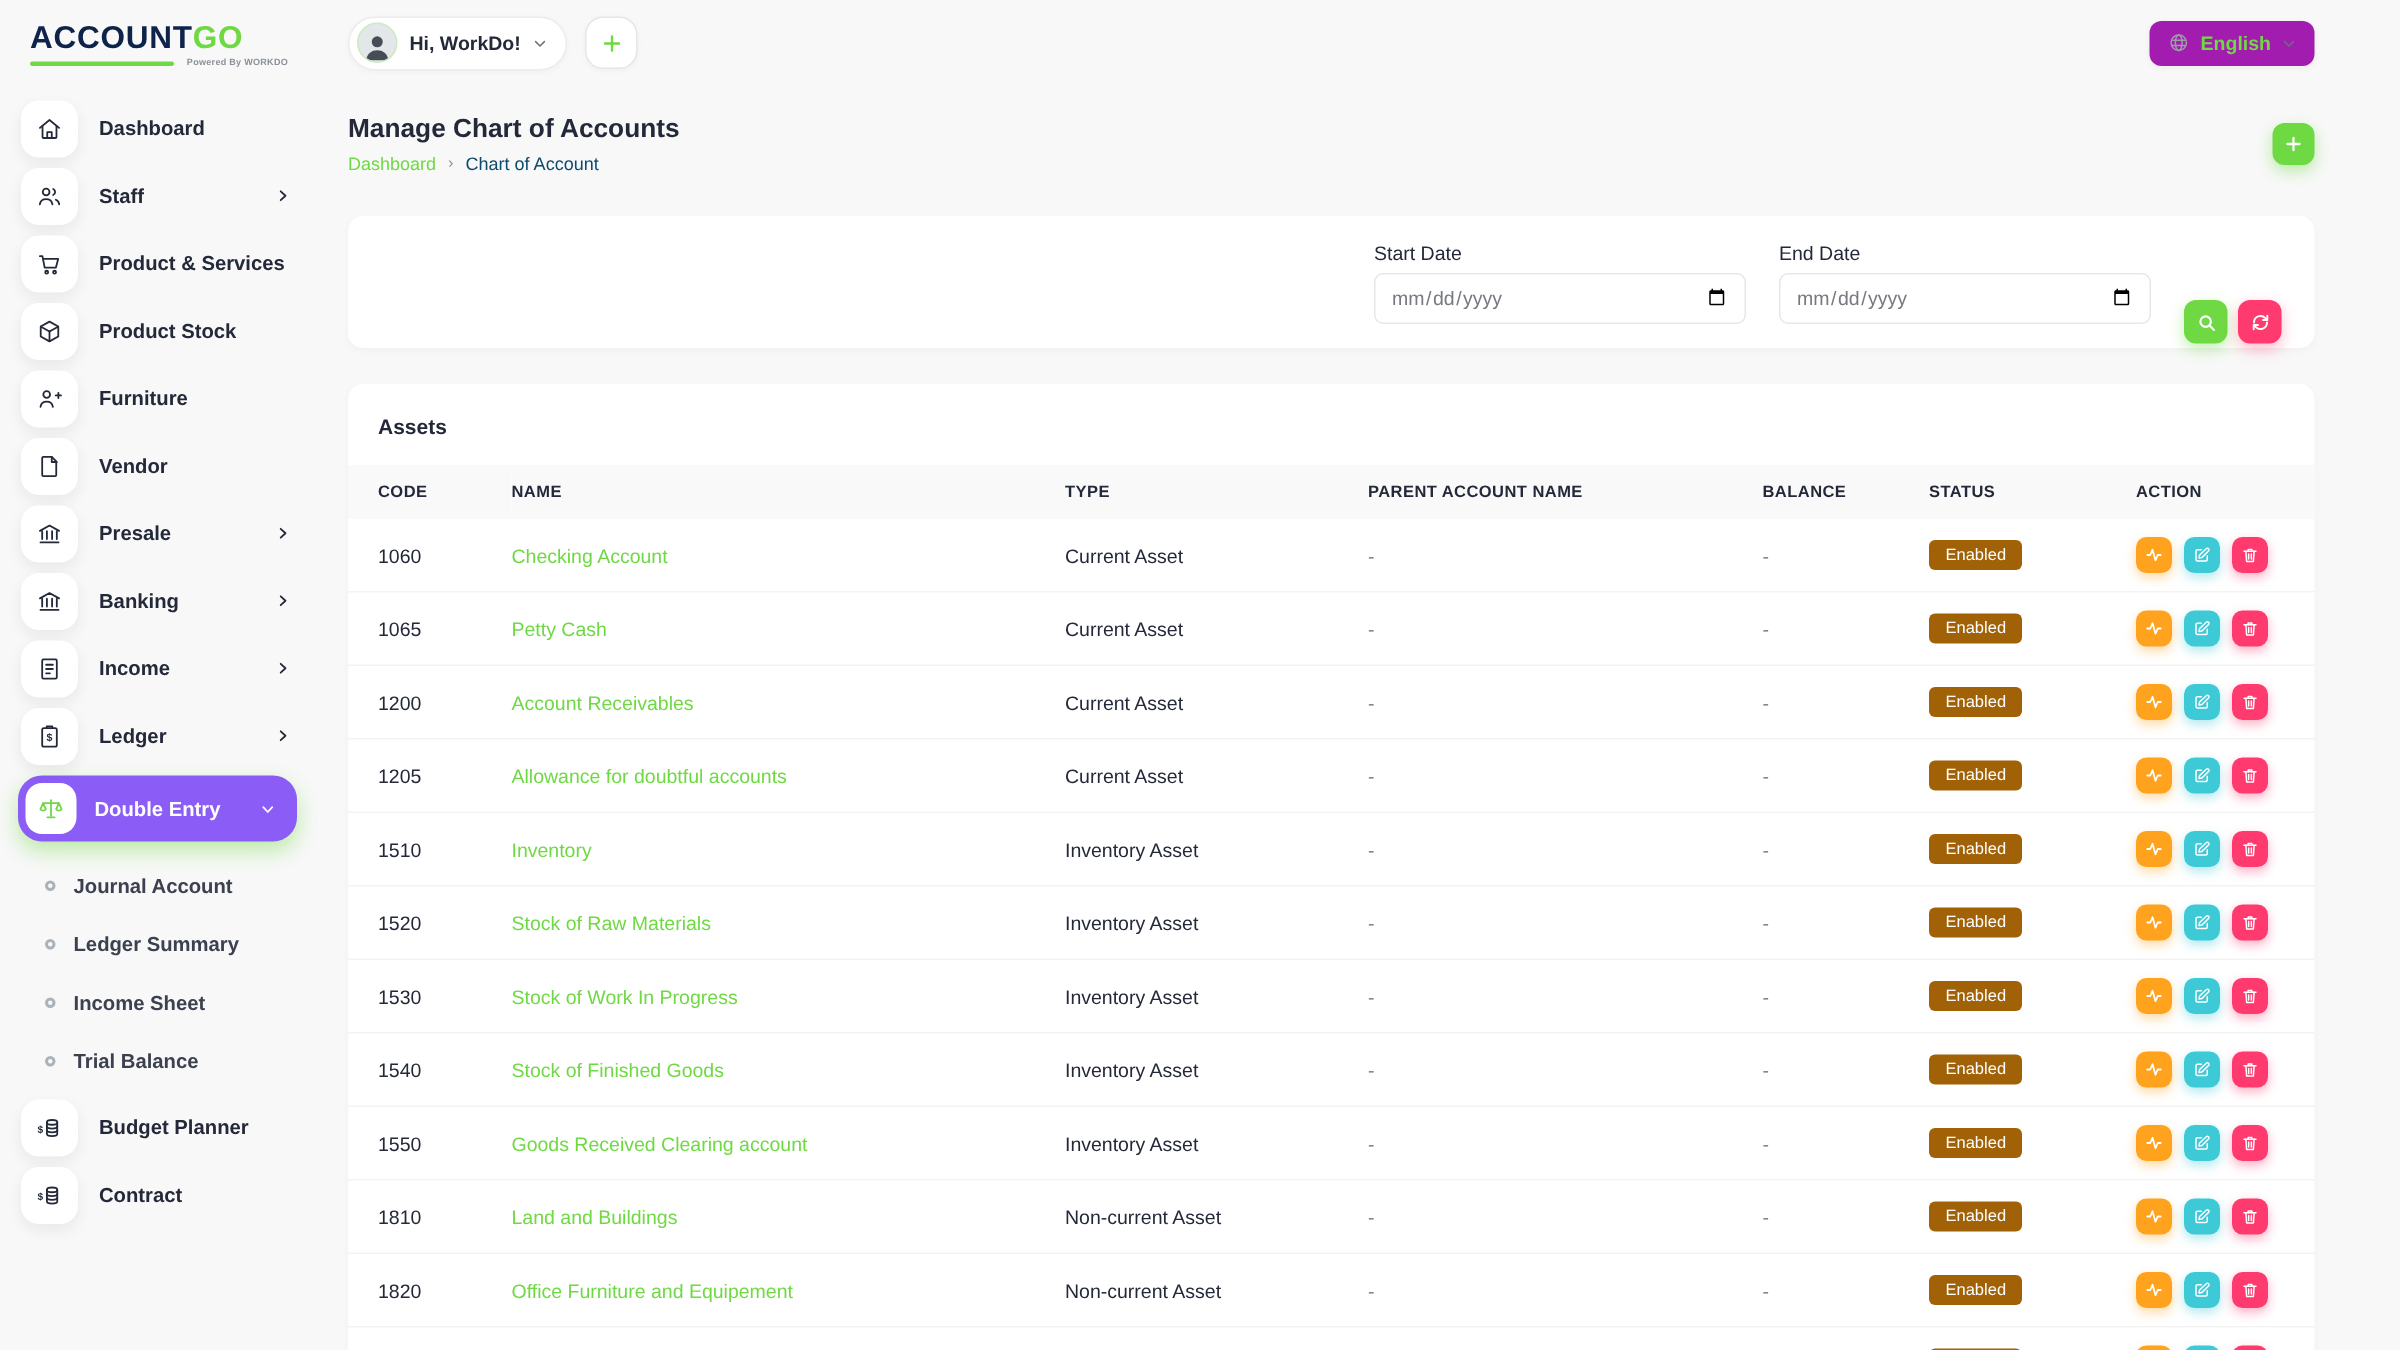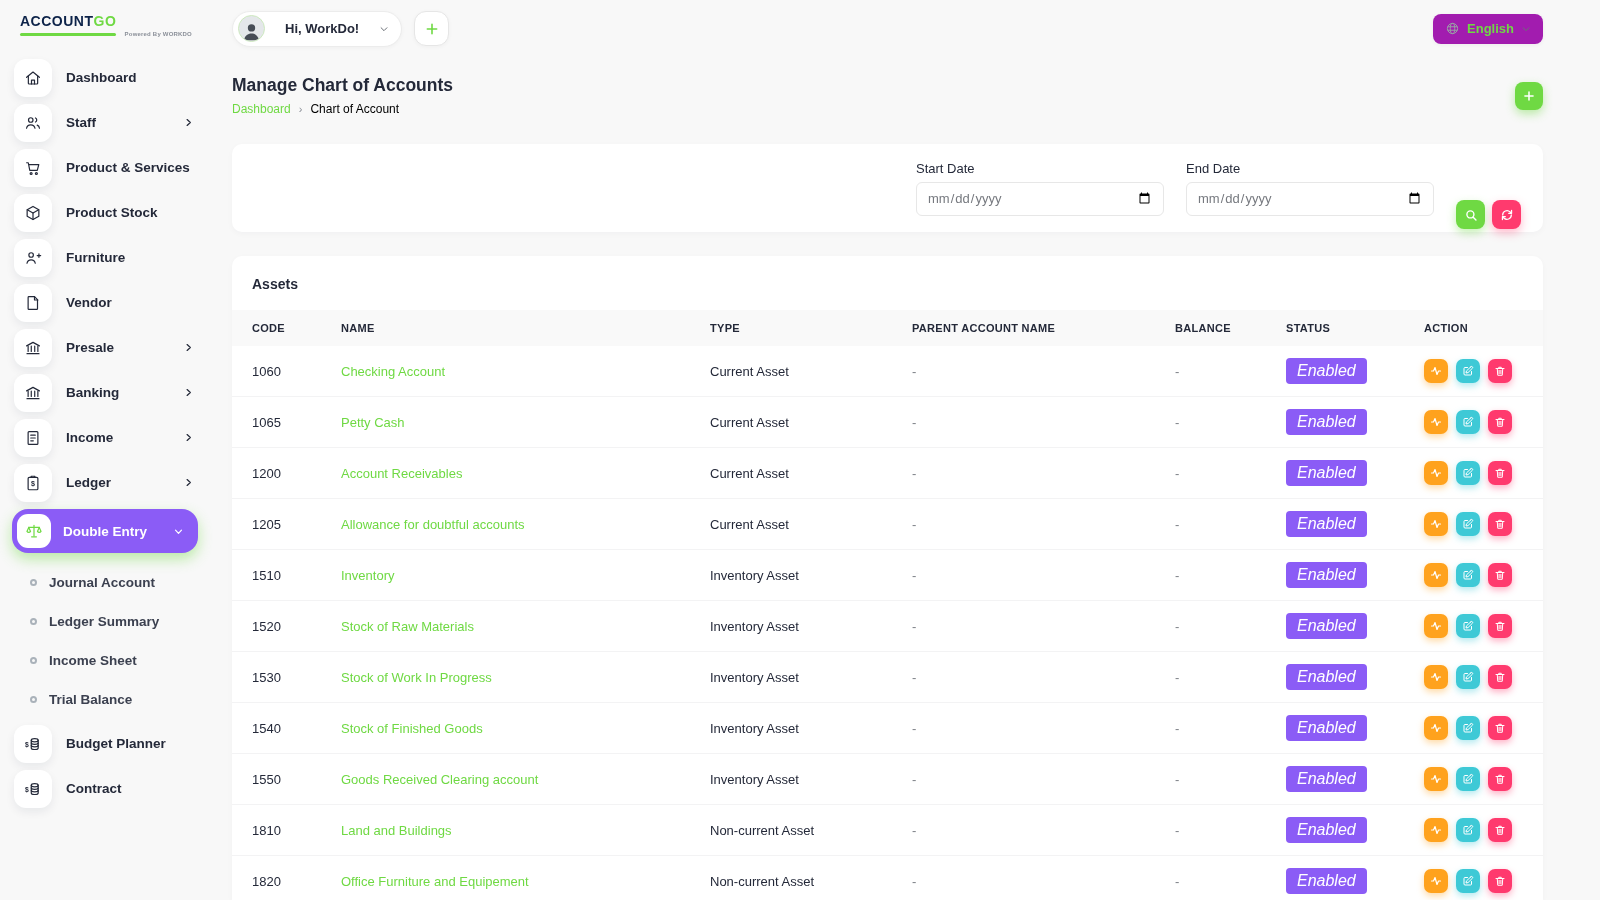--- a/index.html
+++ b/index.html
@@ -3,21 +3,21 @@
 <meta charset="utf-8">
 <style>
   * { margin:0; padding:0; box-sizing:border-box; }
   html,body { width:1600px; height:900px; overflow:hidden; }
   body { background:#f8f8f8; font-family:"Liberation Sans","DejaVu Sans",sans-serif; color:#242939; }
   .app { display:flex; width:1600px; height:900px; }
 
   
   .sidebar { width:210px; flex:0 0 210px; padding-bottom:10px; }
   .logo { padding:14px 18px 0 20px; }
-  .logo-text { font-weight:800; font-size:14px; letter-spacing:.5px; line-height:1.1; }
+  .logo-text { font-weight:800; font-size:21px; letter-spacing:.5px; line-height:1.1; }
   .logo-a { color:#0d2349; }
   .logo-go { color:#6fd943; }
   .logo-sub { display:flex; align-items:center; margin-top:2px; }
   .logo-underline { height:3px; background:#6fd943; border-radius:2px; flex:0 0 96px; }
   .logo-powered { flex:1; font-size:6px; color:#8a8f98; text-align:right; font-weight:700; letter-spacing:.2px; }
   .side-list { margin-top:18px; }
   .side-item { display:flex; align-items:center; height:45px; padding:0 16px 0 14px; cursor:pointer; }
   .tile { width:38px; height:38px; border-radius:12px; background:#fff; box-shadow:0 4px 10px rgba(20,30,60,.07); display:flex; align-items:center; justify-content:center; color:#242939; flex:0 0 38px; }
   .tile svg { width:18px; height:18px; }
   .side-label { margin-left:14px; font-size:13.5px; font-weight:600; color:#242939; flex:1; }
@@ -30,37 +30,37 @@
   .submenu { padding:6px 0 2px 0; }
   .sub-item { display:flex; align-items:center; height:39px; padding-left:30px; cursor:pointer; }
   .sub-dot { width:7px; height:7px; border-radius:50%; border:2px solid #aab2ba; flex:0 0 7px; }
   .sub-label { margin-left:12px; font-size:13.5px; font-weight:600; color:#3c4150; }
   .sub-item.active .sub-dot { border-color:#6fd943; }
   .sub-item.active .sub-label { color:#6fd943; font-weight:700; }
 
   
   .main { flex:1; padding:0 57px 0 22px; display:flex; flex-direction:column; }
   .topbar { height:57px; display:flex; align-items:center; }
-  .user-pill { display:flex; align-items:center; gap:20px; background:#fff; border:1px solid #ececec; box-shadow:0 1px 4px rgba(0,0,0,.04); border-radius:18px; height:36px; padding:0 12px 0 5px; cursor:pointer; }
+  .user-pill { display:flex; align-items:center; gap:8px; background:#fff; border:1px solid #ececec; box-shadow:0 1px 4px rgba(0,0,0,.04); border-radius:18px; height:36px; padding:0 12px 0 5px; cursor:pointer; }
   .avatar { width:27px; height:27px; border-radius:50%; background:#e4e7ea; overflow:hidden; display:flex; align-items:flex-end; justify-content:center; border:1px solid #cde9bf; }
   .avatar svg { width:21px; height:21px; color:#474d56; }
   .user-name { font-size:13px; font-weight:600; color:#242939; }
   .pill-chev { color:#6b7077; display:flex; } .pill-chev svg { width:10px; height:10px; }
   .add-workspace-btn { width:35px; height:35px; margin-left:12px; border-radius:12px; background:#fff; border:1px solid #e6e6e6; box-shadow:0 1px 4px rgba(0,0,0,.04); color:#6fd943; display:flex; align-items:center; justify-content:center; cursor:pointer; }
   .add-workspace-btn svg { width:16px; height:16px; }
   .lang-pill { margin-left:auto; background:#a21caf; border-radius:8px; box-shadow:0 1px 4px rgba(0,0,0,.05); height:30px; display:flex; align-items:center; gap:7px; padding:0 12px; cursor:pointer; }
   .lang-pill .globe { color:#9aa0a6; display:flex; } .lang-pill .globe svg { width:15px; height:15px; }
   .lang-label { color:#6fd943; font-size:13px; font-weight:600; }
 
   .page-header { display:flex; align-items:center; justify-content:space-between; margin-top:18px; }
   .page-title { font-size:17.5px; font-weight:700; color:#242939; }
   .breadcrumb { margin-top:6px; font-size:12px; display:flex; align-items:center; gap:8px; }
   .bc-link { color:#6fd943; cursor:pointer; }
   .bc-sep { color:#8b8f97; font-size:11px; }
-  .bc-current { color:#000000; }
+  .bc-current { color:#0c4a6e; }
   .add-btn { width:28px; height:28px; border-radius:8px; background:#6fd943; color:#fff; border:none; display:flex; align-items:center; justify-content:center; box-shadow:0 4px 10px rgba(111,217,67,.45); cursor:pointer; }
   .add-btn svg { width:14px; height:14px; }
 
   .filter-card { margin-top:28px; background:#fff; border-radius:10px; box-shadow:0 2px 6px rgba(20,30,60,.03); height:88px; display:flex; align-items:center; justify-content:flex-end; gap:22px; padding:0 22px; }
   .field { display:flex; flex-direction:column; }
   .field-label { font-size:13px; color:#242939; margin-bottom:6px; }
   .date-input { width:248px; height:34px; border:1px solid #e7e7e7; border-radius:6px; padding:0 10px; font-size:13px; color:#76797f; font-family:inherit; background:#fff; }
   .filter-btns { display:flex; gap:7px; align-self:flex-end; margin-bottom:3px; }
   .sq-btn { width:29px; height:29px; border-radius:8px; border:none; display:flex; align-items:center; justify-content:center; color:#fff; cursor:pointer; }
   .sq-btn svg { width:14px; height:14px; }
@@ -69,21 +69,21 @@
 
   .table-card { margin-top:24px; background:#fff; border-radius:10px 10px 0 0; box-shadow:0 2px 6px rgba(20,30,60,.03); overflow:hidden; flex:1; }
   .section-title { font-size:14px; font-weight:700; color:#242939; padding:20px 20px 18px 20px; }
   table { width:100%; border-collapse:collapse; table-layout:fixed; }
   thead th { background:#f9f9f9; text-align:left; font-size:11px; font-weight:700; color:#242939; letter-spacing:.3px; padding:12px 0; }
   th:first-child, td:first-child { padding-left:20px; }
   tbody td { font-size:13px; color:#242939; padding:12px 0; border-top:1px solid #f3f3f4; }
   tbody tr:first-child td { border-top:none; }
   .name-link { color:#6fd943; cursor:pointer; }
   .dash { color:#7e8288; }
-  .badge { display:inline-block; background:#8b5cf6; color:#fff; font-size:16px; padding:4px 11px; border-radius:4px;font-style:italic; }
+  .badge { display:inline-block; background:#a16207; color:#fff; font-size:11px; padding:4px 11px; border-radius:4px; }
   .actions { display:flex; gap:8px; }
   .act-btn { width:24px; height:24px; border-radius:7px; border:none; display:flex; align-items:center; justify-content:center; color:#fff; cursor:pointer; }
   .act-btn svg { width:12px; height:12px; }
   .act-activity { background:#ffa21d; box-shadow:0 3px 7px rgba(255,162,29,.4); }
   .act-edit { background:#3ec9d6; box-shadow:0 3px 7px rgba(62,201,214,.4); }
   .act-delete { background:#ff3a6e; box-shadow:0 3px 7px rgba(255,58,110,.4); }
 </style>
 </head>
 <body>
 

